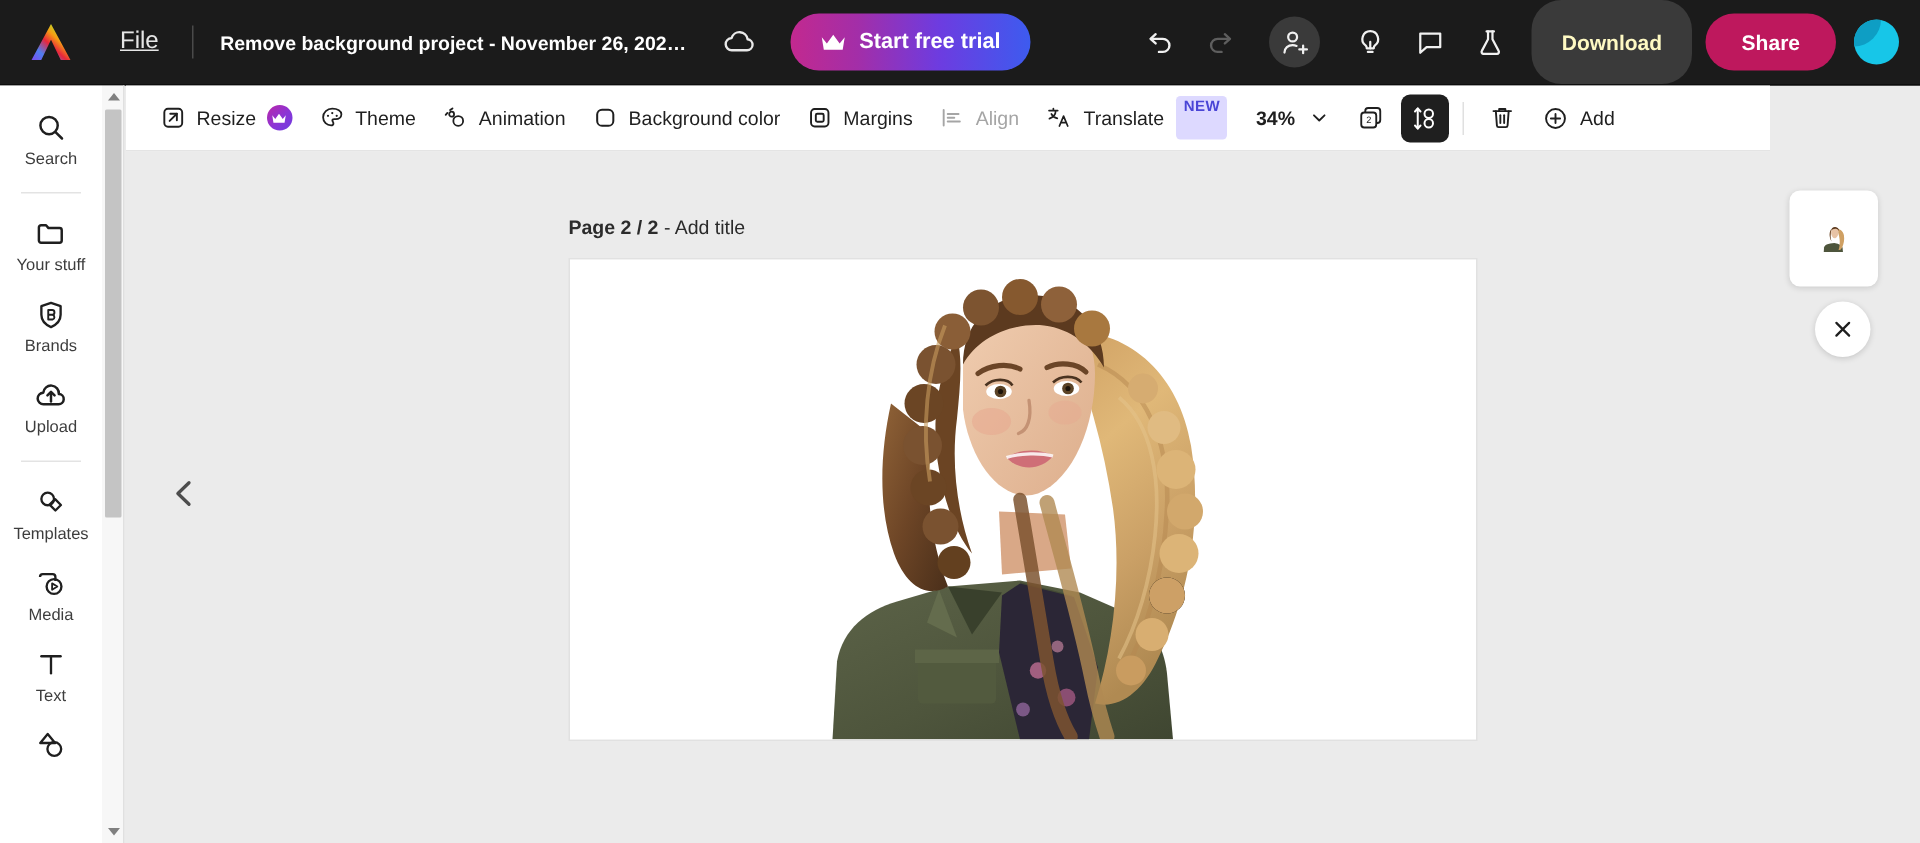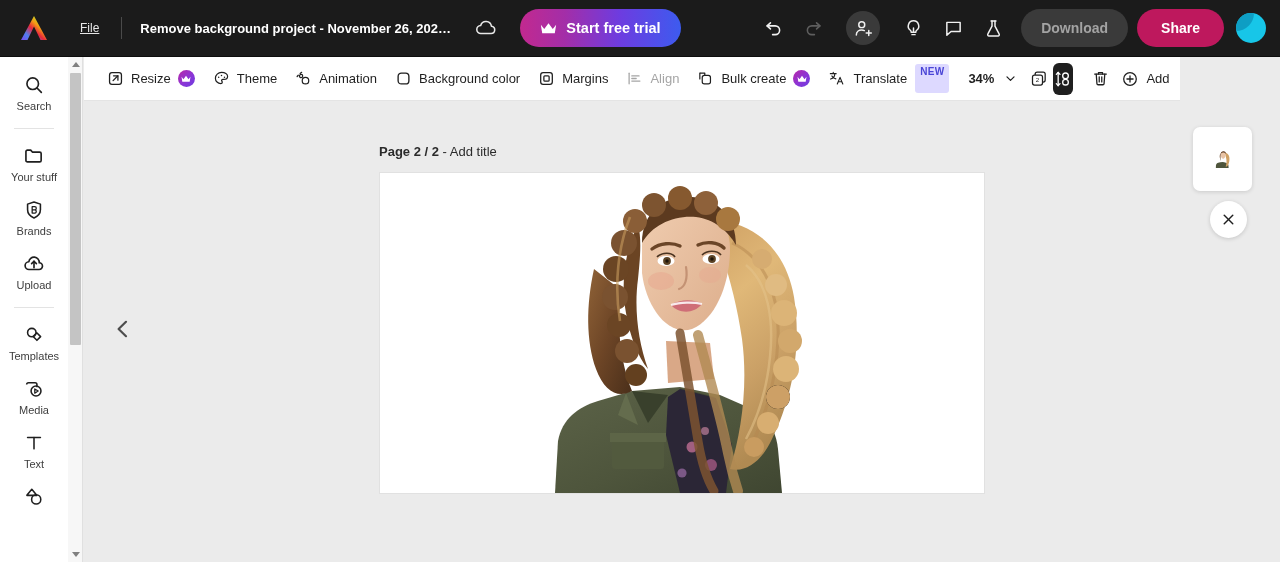--- a/index.html
+++ b/index.html
@@ -15,21 +15,21 @@
   .topbar {
     position: absolute; top: 0; left: 0;
     width: 1280px; height: 57px;
     background: #1b1b1b;
     display: flex; align-items: center;
     padding: 0 14px 0 12px;
     border-bottom: 1px solid #0d0d0d;
   }
   .logo-wrap { width: 44px; height: 44px; display:flex; align-items:center; justify-content:center; }
   .file-menu {
-    color: #e6e6e6; font-size: 12px; font-weight: 400;
+    color: #e6e6e6; font-size: 16px; font-weight: 400;
     padding: 6px 12px; border-radius: 5px; cursor: pointer;
     margin-left: 12px;
     text-decoration: underline;
   }
   .vsep { width: 1px; height: 22px; background: #4a4a4a; margin: 0 10px; }
   .doc-title {
     color: #ffffff; font-size: 13px; font-weight: 700;
     padding: 6px 8px; border-radius: 5px; cursor: pointer;
     white-space: nowrap; max-width: 330px; overflow: hidden; text-overflow: ellipsis;
   }
@@ -49,22 +49,22 @@
   .spacer { flex: 1; }
   .ticon {
     width: 34px; height: 34px; border-radius: 50%;
     display:flex; align-items:center; justify-content:center;
     cursor: pointer; margin: 0 3px;
   }
   .ticon.filled { background: #3a3a3a; }
   .ticon.disabled { cursor: default; }
   .gap-lg { width: 10px; }
   .dl-btn {
-    height: 38px; padding: 0 20px; margin-left: 8px;
-    border-radius: 20px; background: #3a3a3a; color: #a3a3a3;
+    height: 56px; padding: 0 20px; margin-left: 8px;
+    border-radius: 20px; background: #3a3a3a; color: #fef9c3;
     font-size: 14px; font-weight: 700; border: none; cursor: pointer;
     display:flex; align-items:center;
   }
   .share-btn {
     height: 38px; padding: 0 24px; margin-left: 9px;
     border-radius: 20px; background: #be185d; color: #fff;
     font-size: 14px; font-weight: 700; border: none; cursor: pointer;
     display:flex; align-items:center;
   }
   .avatar {
@@ -449,35 +449,20 @@
       <svg width="17" height="17" viewBox="0 0 24 24" fill="none" stroke="#a5a5a5" stroke-width="1.8" stroke-linecap="round">
         <line x1="4.4" y1="4.6" x2="4.4" y2="19.4"></line>
         <line x1="8.2" y1="8.4" x2="18.4" y2="8.4"></line>
         <line x1="8.2" y1="12" x2="14.4" y2="12"></line>
         <line x1="8.2" y1="15.6" x2="19.6" y2="15.6"></line>
       </svg>
     </span>
     <span>Align</span>
   </div>
 
-  <div class="tb-item">
-    <span>
-      <svg width="17" height="17" viewBox="0 0 24 24" fill="none" stroke="#1f1f1f" stroke-width="1.7" stroke-linejoin="round">
-        <path d="M4 4.4h7v3.2"></path>
-        <rect x="7.4" y="7.6" width="11.6" height="12" rx="3"></rect>
-        <path d="M4 4.4v8.2" stroke-linecap="round"></path>
-      </svg>
-    </span>
-    <span>Bulk create</span>
-    <span class="crown-badge">
-      <svg width="10" height="8" viewBox="0 0 20 15" fill="#ffffff">
-          <path d="M1 3.2 L5 8 L10 1.2 L15 8 L19 3.2 L17.4 13 L2.6 13 Z"></path>
-        </svg>
-    </span>
-  </div>
 
   <div class="tb-item">
     <span>
       <svg width="18" height="17" viewBox="0 0 24 24" fill="none" stroke="#1f1f1f" stroke-width="1.6" stroke-linecap="round" stroke-linejoin="round">
         <path d="M2.6 5.2h8.2M6.7 3.4v1.8M8.9 5.2c0 3.4-2.4 6.4-5.9 7.6M4.8 8.4c.9 2 2.9 3.6 5.6 4.2"></path>
         <path d="M12.4 19.8l3.9-9.4 3.9 9.4M13.9 16.6h4.8"></path>
       </svg>
     </span>
     <span>Translate</span>
     <span class="new-badge">NEW</span>

